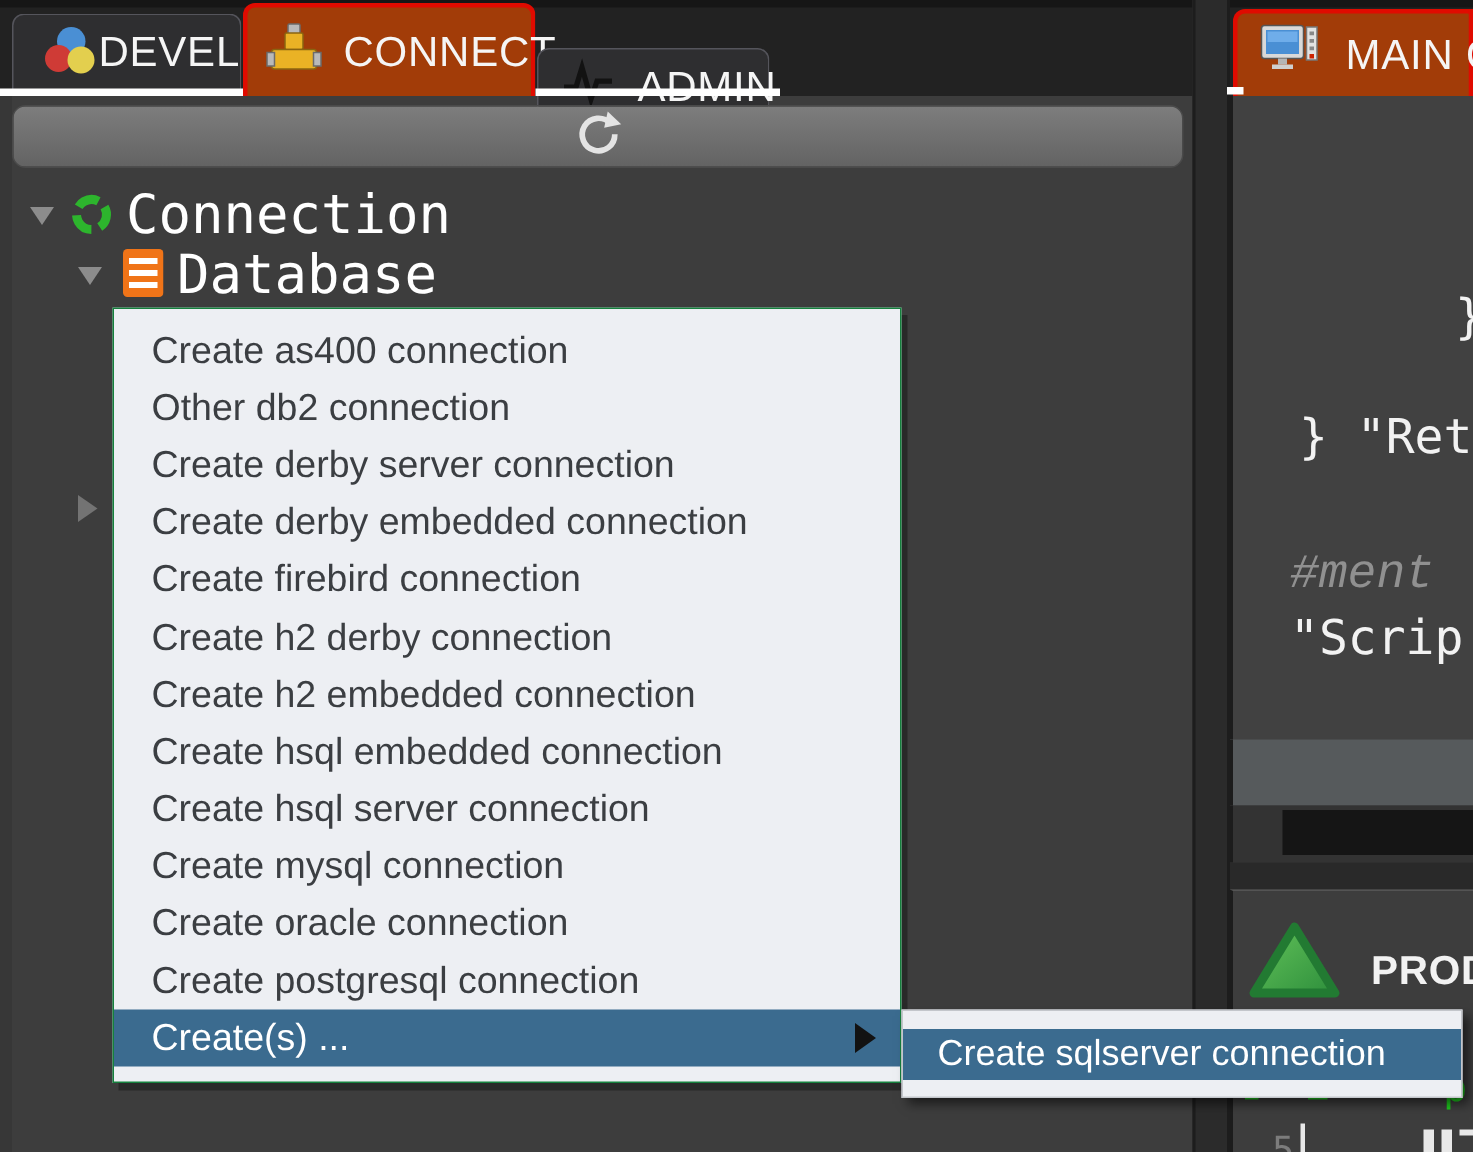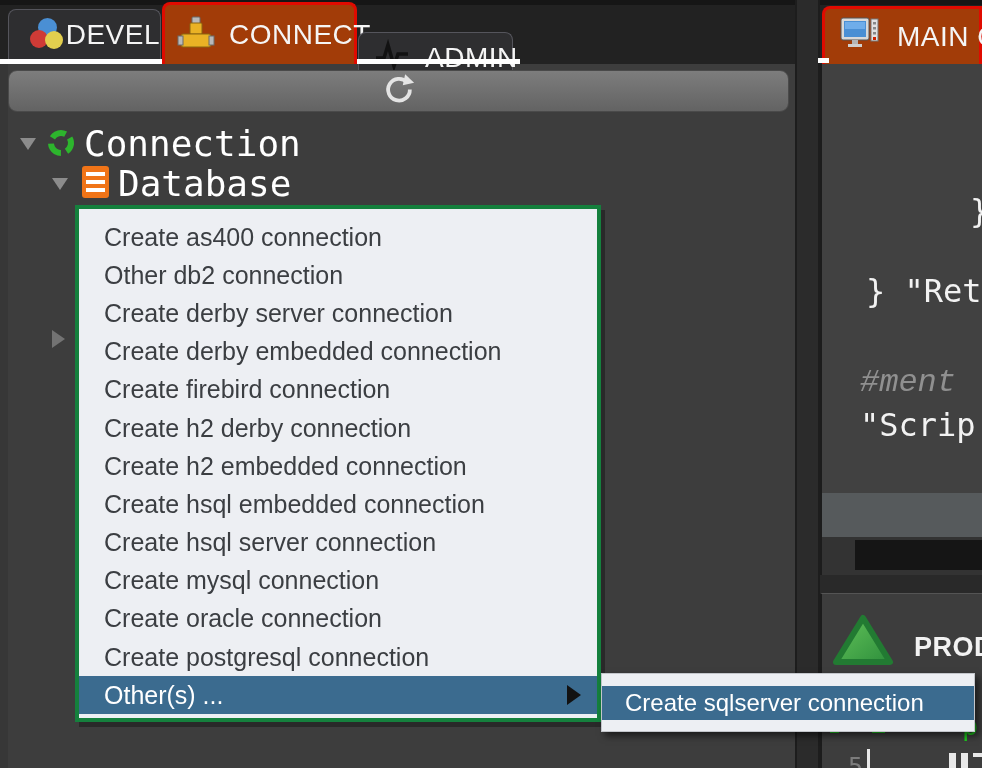--- a/index.html
+++ b/index.html
@@ -29,21 +29,21 @@
     background:linear-gradient(#7d7d7d,#636363);border:1px solid #4a4a4a;
     display:flex;align-items:center;justify-content:center;cursor:pointer;box-sizing:border-box;}
 
   
   .tw-down{width:0;height:0;border-left:8px solid transparent;border-right:8px solid transparent;border-top:12px solid #8c8c8c;}
   .tw-right{width:0;height:0;border-top:9px solid transparent;border-bottom:9px solid transparent;border-left:13px solid #737373;}
   .tree-label{color:#fff;font-family:"DejaVu Sans Mono",monospace;font-size:36px;line-height:40px;white-space:nowrap;}
 
   
   .context-menu{left:75px;top:205px;width:526px;height:517px;background:#edeff3;
-    border:4px solid #15803d;box-sizing:border-box;box-shadow:4px 5px 0 rgba(25,25,25,.55);
+    border:1px solid #15803d;box-sizing:border-box;box-shadow:4px 5px 0 rgba(25,25,25,.55);
     padding-top:9px;z-index:5;}
   .menu-item{height:38.2px;display:flex;align-items:center;padding-left:25px;
     font-size:25px;color:#3b3e42;white-space:nowrap;cursor:pointer;}
   .menu-item-hl{background:#3b6b8f;color:#fff;padding-right:16px;}
   .submenu-arrow{margin-left:auto;width:0;height:0;border-top:10px solid transparent;
     border-bottom:10px solid transparent;border-left:14px solid #121212;}
 
   
   .submenu{left:601px;top:673px;width:374px;height:59px;background:#edeff3;
     border:1px solid #c3c6cb;box-sizing:border-box;box-shadow:4px 4px 7px rgba(0,0,0,.55);
@@ -207,21 +207,21 @@
     <div class="menu-item">Create derby embedded connection</div>
     <div class="menu-item">Create firebird connection</div>
     <div class="menu-item">Create h2 derby connection</div>
     <div class="menu-item">Create h2 embedded connection</div>
     <div class="menu-item">Create hsql embedded connection</div>
     <div class="menu-item">Create hsql server connection</div>
     <div class="menu-item">Create mysql connection</div>
     <div class="menu-item">Create oracle connection</div>
     <div class="menu-item">Create postgresql connection</div>
     <div class="menu-item menu-item-hl">
-      <span>Other(s) ...</span>
+      <span>Create(s) ...</span>
       <span class="submenu-arrow"></span>
     </div>
   </div>
 
   <div class="abs submenu">
     <div class="menu-item menu-item-hl">Create sqlserver connection</div>
   </div>
 
 </div>
 

